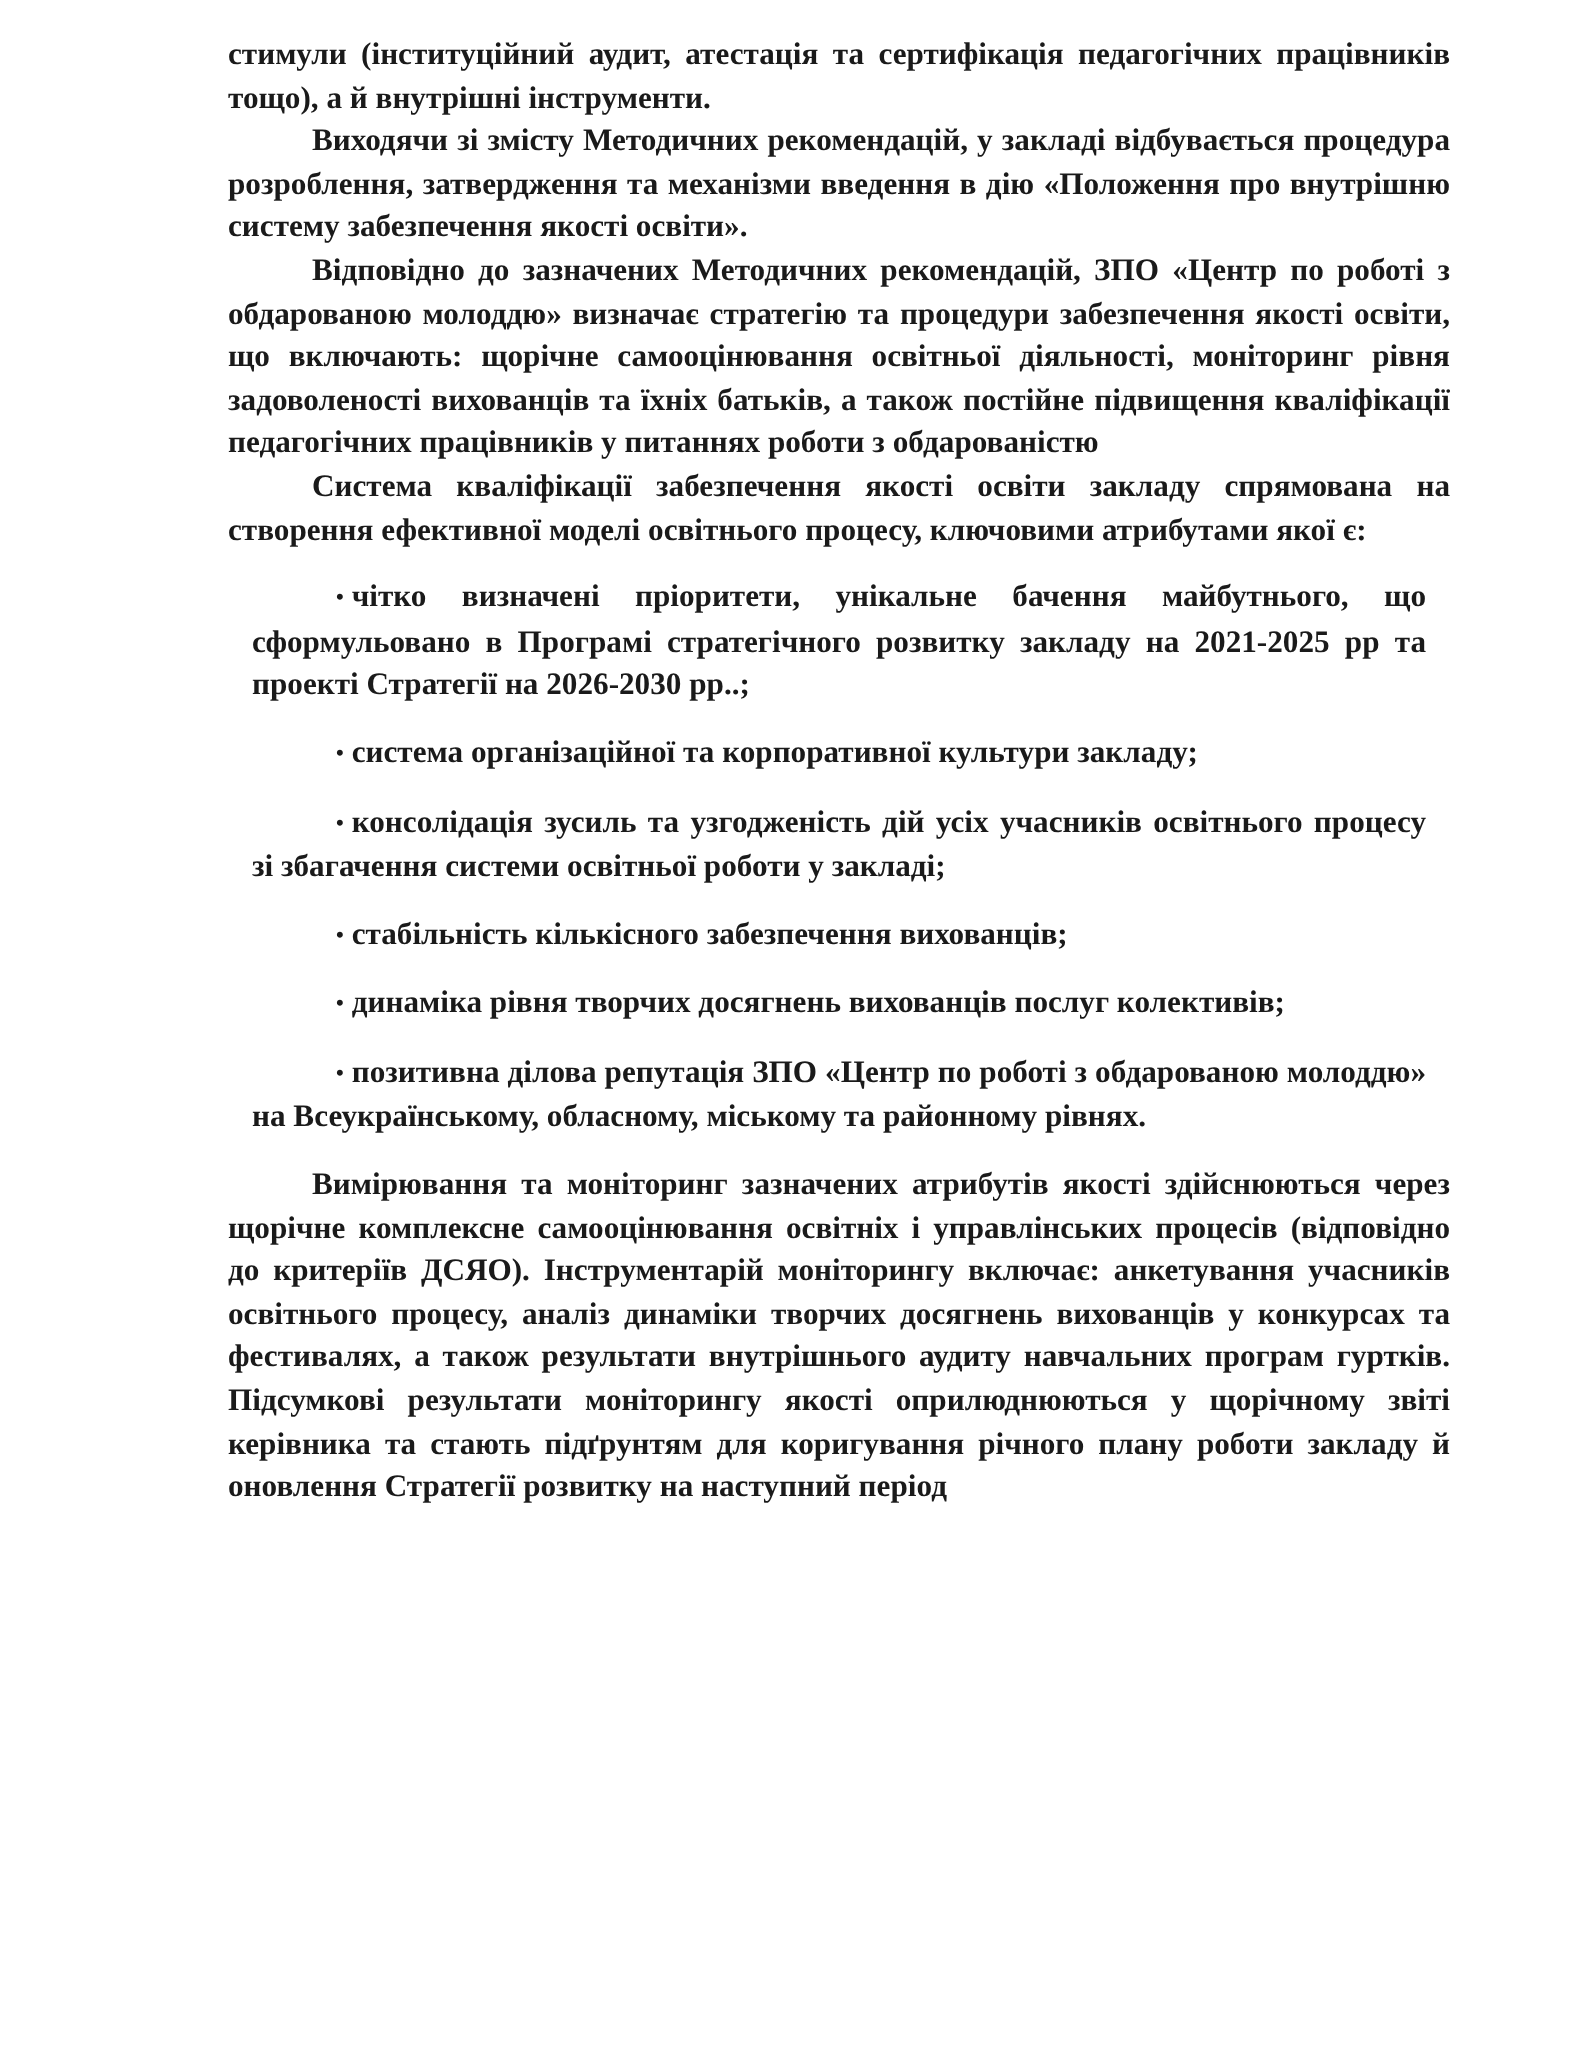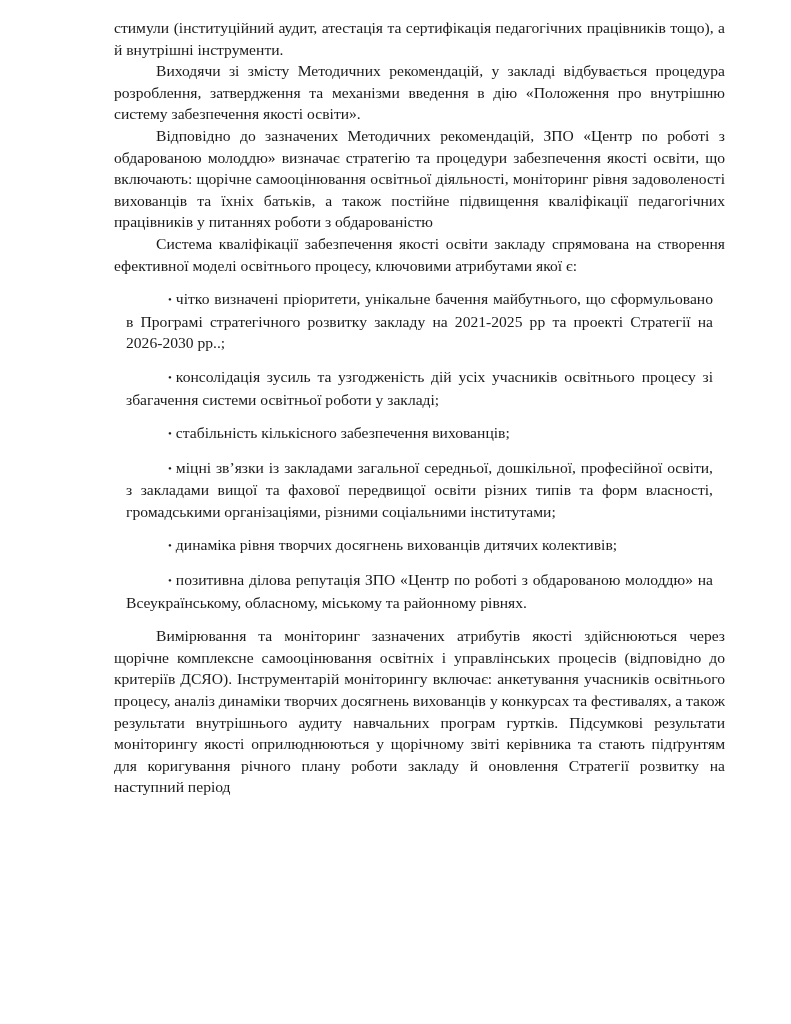--- a/index.html
+++ b/index.html
@@ -7,38 +7,39 @@
     .page {
       position: absolute;
       left: 114px;
       top: 17px;
       width: 611px;
       font-family: "Liberation Serif", serif;
       font-size: 15.6px;
       line-height: 21.6px;
       color: #1a1a1a;
       text-align: justify;
+      font-weight: bold;
     }
     .para { margin: 0; text-indent: 42px; }
     .para.noindent { text-indent: 0; }
     .bullet { margin: 12px; text-indent: 42px; }
     .bullet .dot { font-size: 11px; vertical-align: 1px; margin-right: 4px; }
   </style>
 </head>
 <body>
 
 <div class="page">
   <p class="para noindent">стимули (інституційний аудит, атестація та сертифікація  педагогічних  працівників  тощо), а й  внутрішні  інструменти.</p>
   <p class="para">Виходячи зі змісту Методичних рекомендацій, у закладі відбувається процедура розроблення, затвердження та механізми введення в дію «Положення про внутрішню систему забезпечення якості освіти».</p>
   <p class="para">Відповідно до зазначених Методичних рекомендацій, ЗПО «Центр по роботі з обдарованою молоддю» визначає стратегію та процедури забезпечення якості освіти, що включають: щорічне самооцінювання освітньої діяльності, моніторинг рівня задоволеності вихованців та їхніх батьків, а також постійне підвищення кваліфікації педагогічних працівників у питаннях роботи з обдарованістю</p>
   <p class="para">Система кваліфікації забезпечення якості освіти закладу спрямована на  створення ефективної моделі  освітнього  процесу,  ключовими  атрибутами  якої  є:</p>
 
   <div>
     <p class="bullet"><span class="dot">•</span><span>чітко  визначені  пріоритети,  унікальне  бачення  майбутнього,  що сформульовано в Програмі  стратегічного  розвитку  закладу  на  2021-2025  рр та проекті Стратегії на 2026-2030 рр..;</span></p>
+    <p class="bullet"><span class="dot">•</span><span>система  організаційної  та  корпоративної  культури  закладу;</span></p>
     <p class="bullet"><span class="dot">•</span><span>консолідація  зусиль  та  узгодженість  дій  усіх  учасників  освітнього  процесу  зі збагачення системи  освітньої роботи  у закладі;</span></p>
     <p class="bullet"><span class="dot">•</span><span>стабільність  кількісного  забезпечення  вихованців;</span></p>
-    <p class="bullet"><span class="dot">•</span><span>міцні  зв’язки  із  закладами  загальної  середньої,  дошкільної,  професійної освіти, з закладами  вищої  та  фахової  передвищої  освіти  різних  типів  та  форм  власності, громадськими  організаціями,  різними  соціальними  інститутами;</span></p>
-    <p class="bullet"><span class="dot">•</span><span>динаміка  рівня  творчих  досягнень  вихованців  дитячих  колективів;</span></p>
+    <p class="bullet"><span class="dot">•</span><span>динаміка  рівня  творчих  досягнень  вихованців  послуг  колективів;</span></p>
     <p class="bullet"><span class="dot">•</span><span>позитивна ділова репутація ЗПО «Центр по роботі з обдарованою молоддю» на Всеукраїнському,  обласному,  міському  та  районному  рівнях.</span></p>
   </div>
 
   <p class="para">Вимірювання та моніторинг зазначених атрибутів якості здійснюються через щорічне комплексне самооцінювання освітніх і управлінських процесів (відповідно до критеріїв ДСЯО). Інструментарій моніторингу включає: анкетування учасників освітнього процесу, аналіз динаміки творчих досягнень вихованців у конкурсах та фестивалях, а також результати внутрішнього аудиту навчальних програм гуртків. Підсумкові результати моніторингу якості оприлюднюються у щорічному звіті керівника та стають підґрунтям для коригування річного плану роботи закладу й оновлення Стратегії розвитку на наступний період</p>
 </div>
 
 </body></html>

